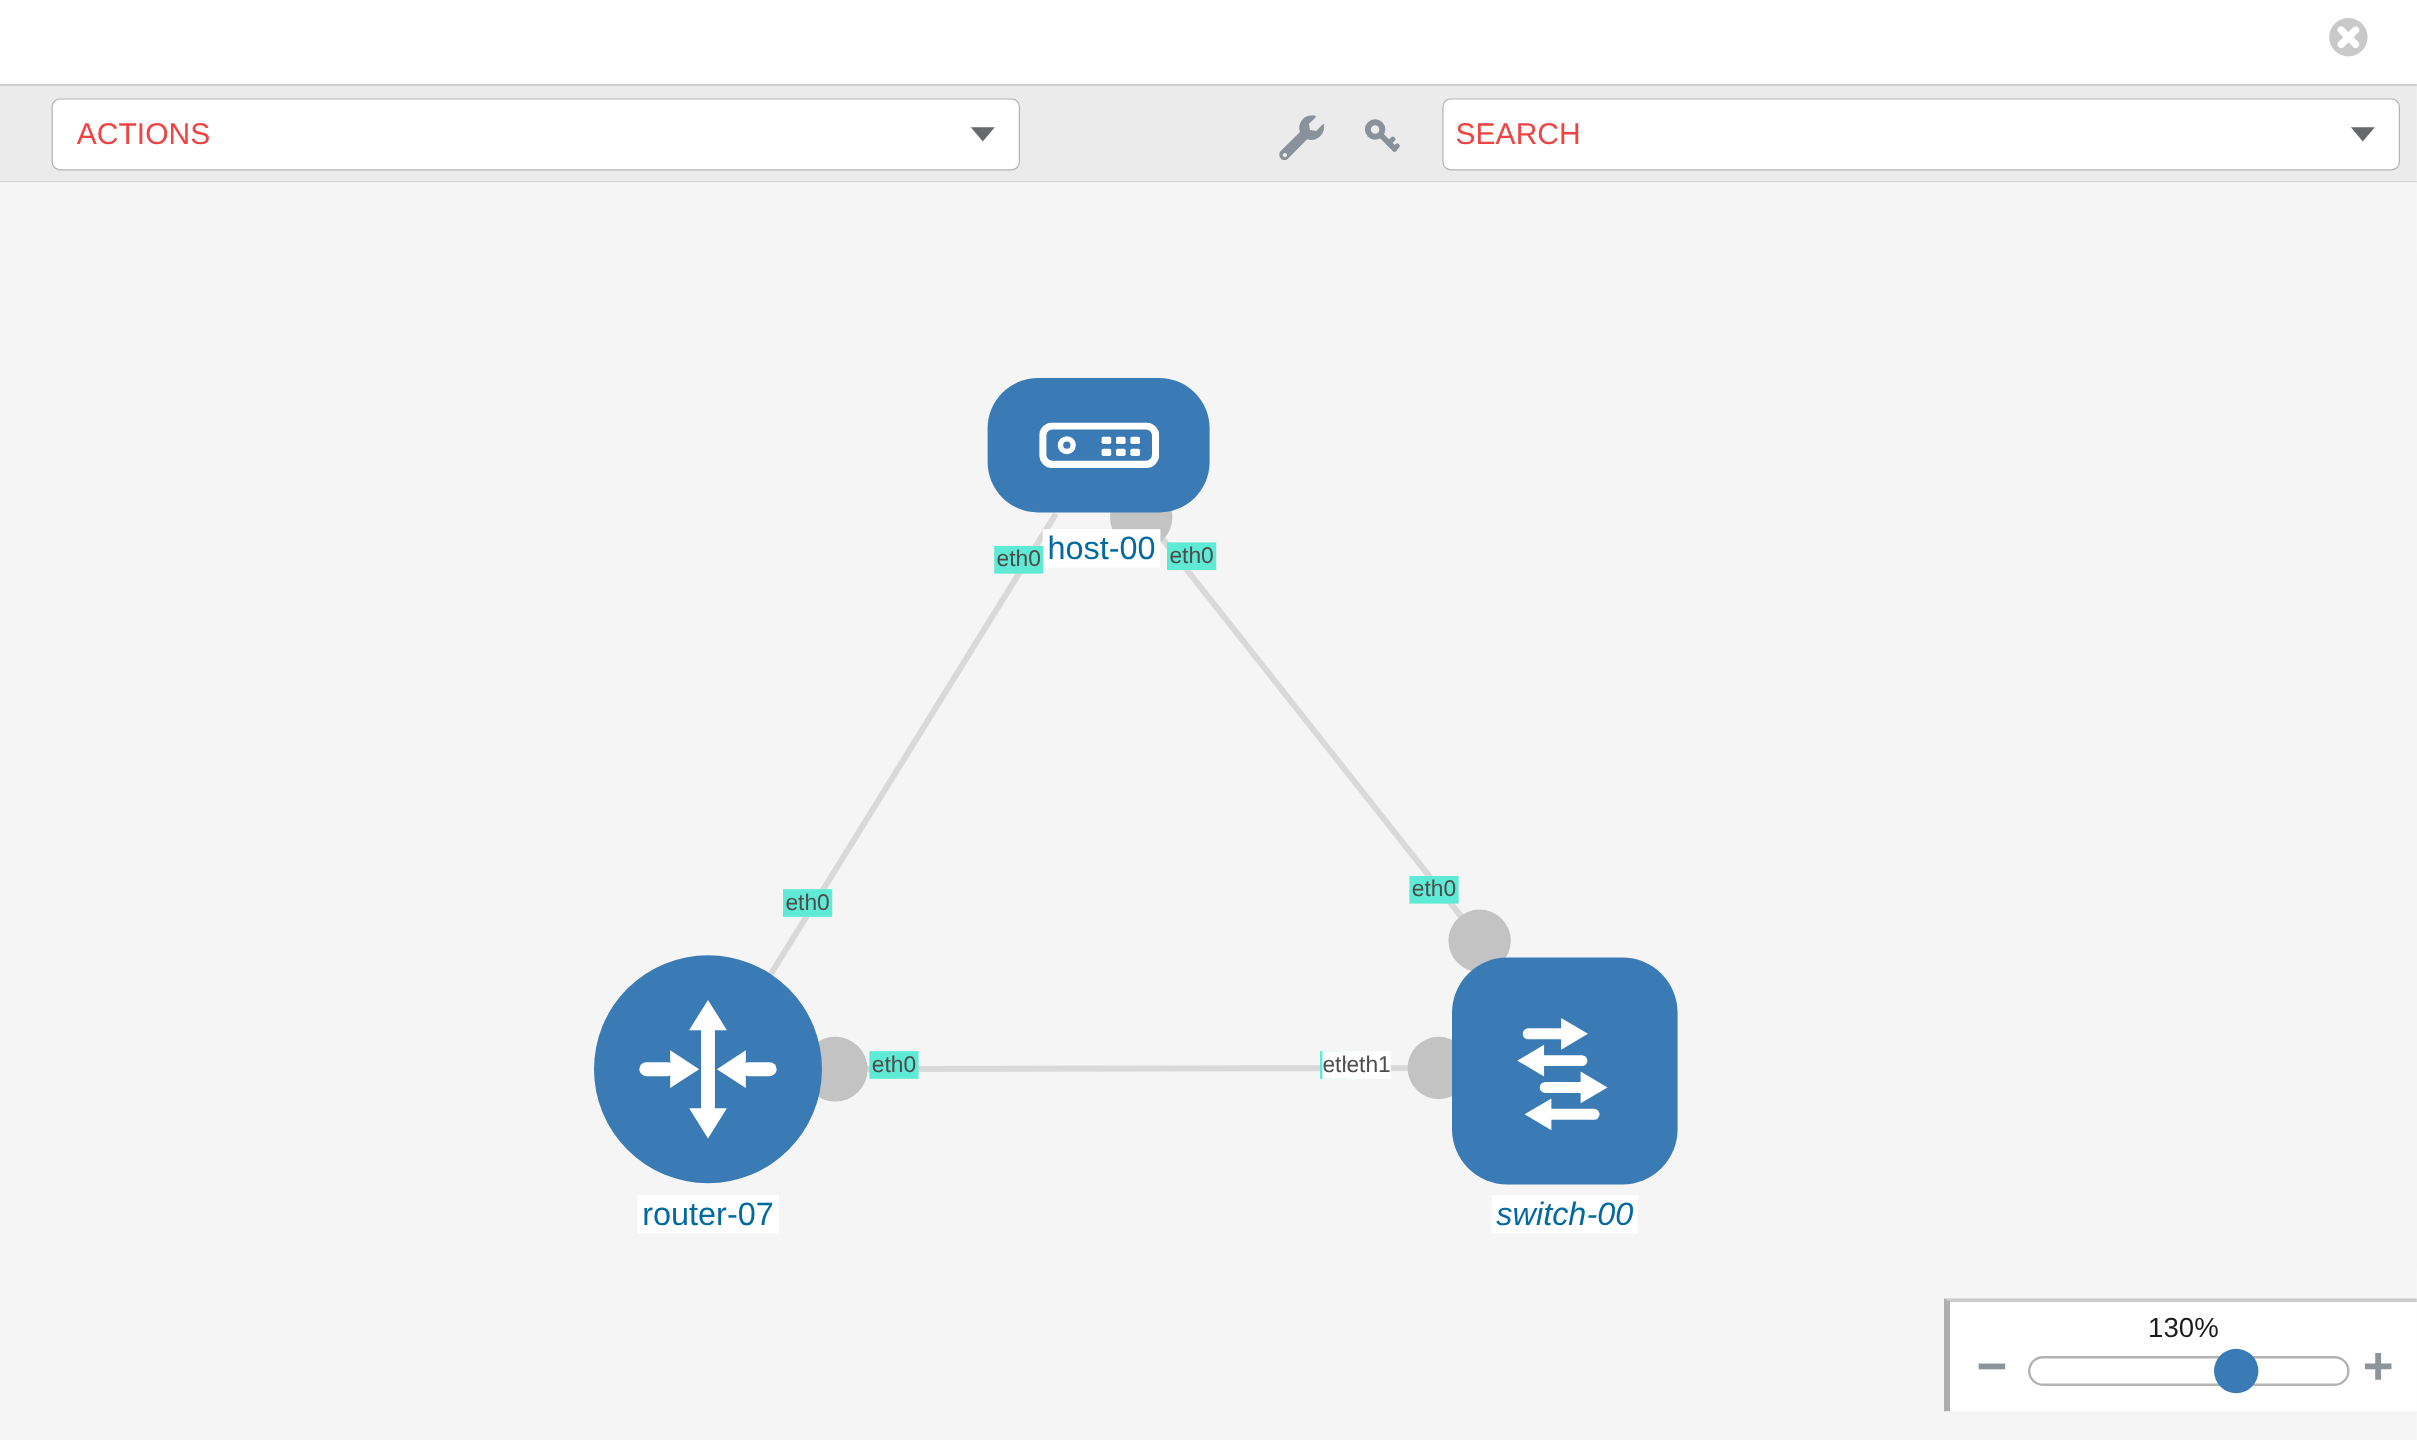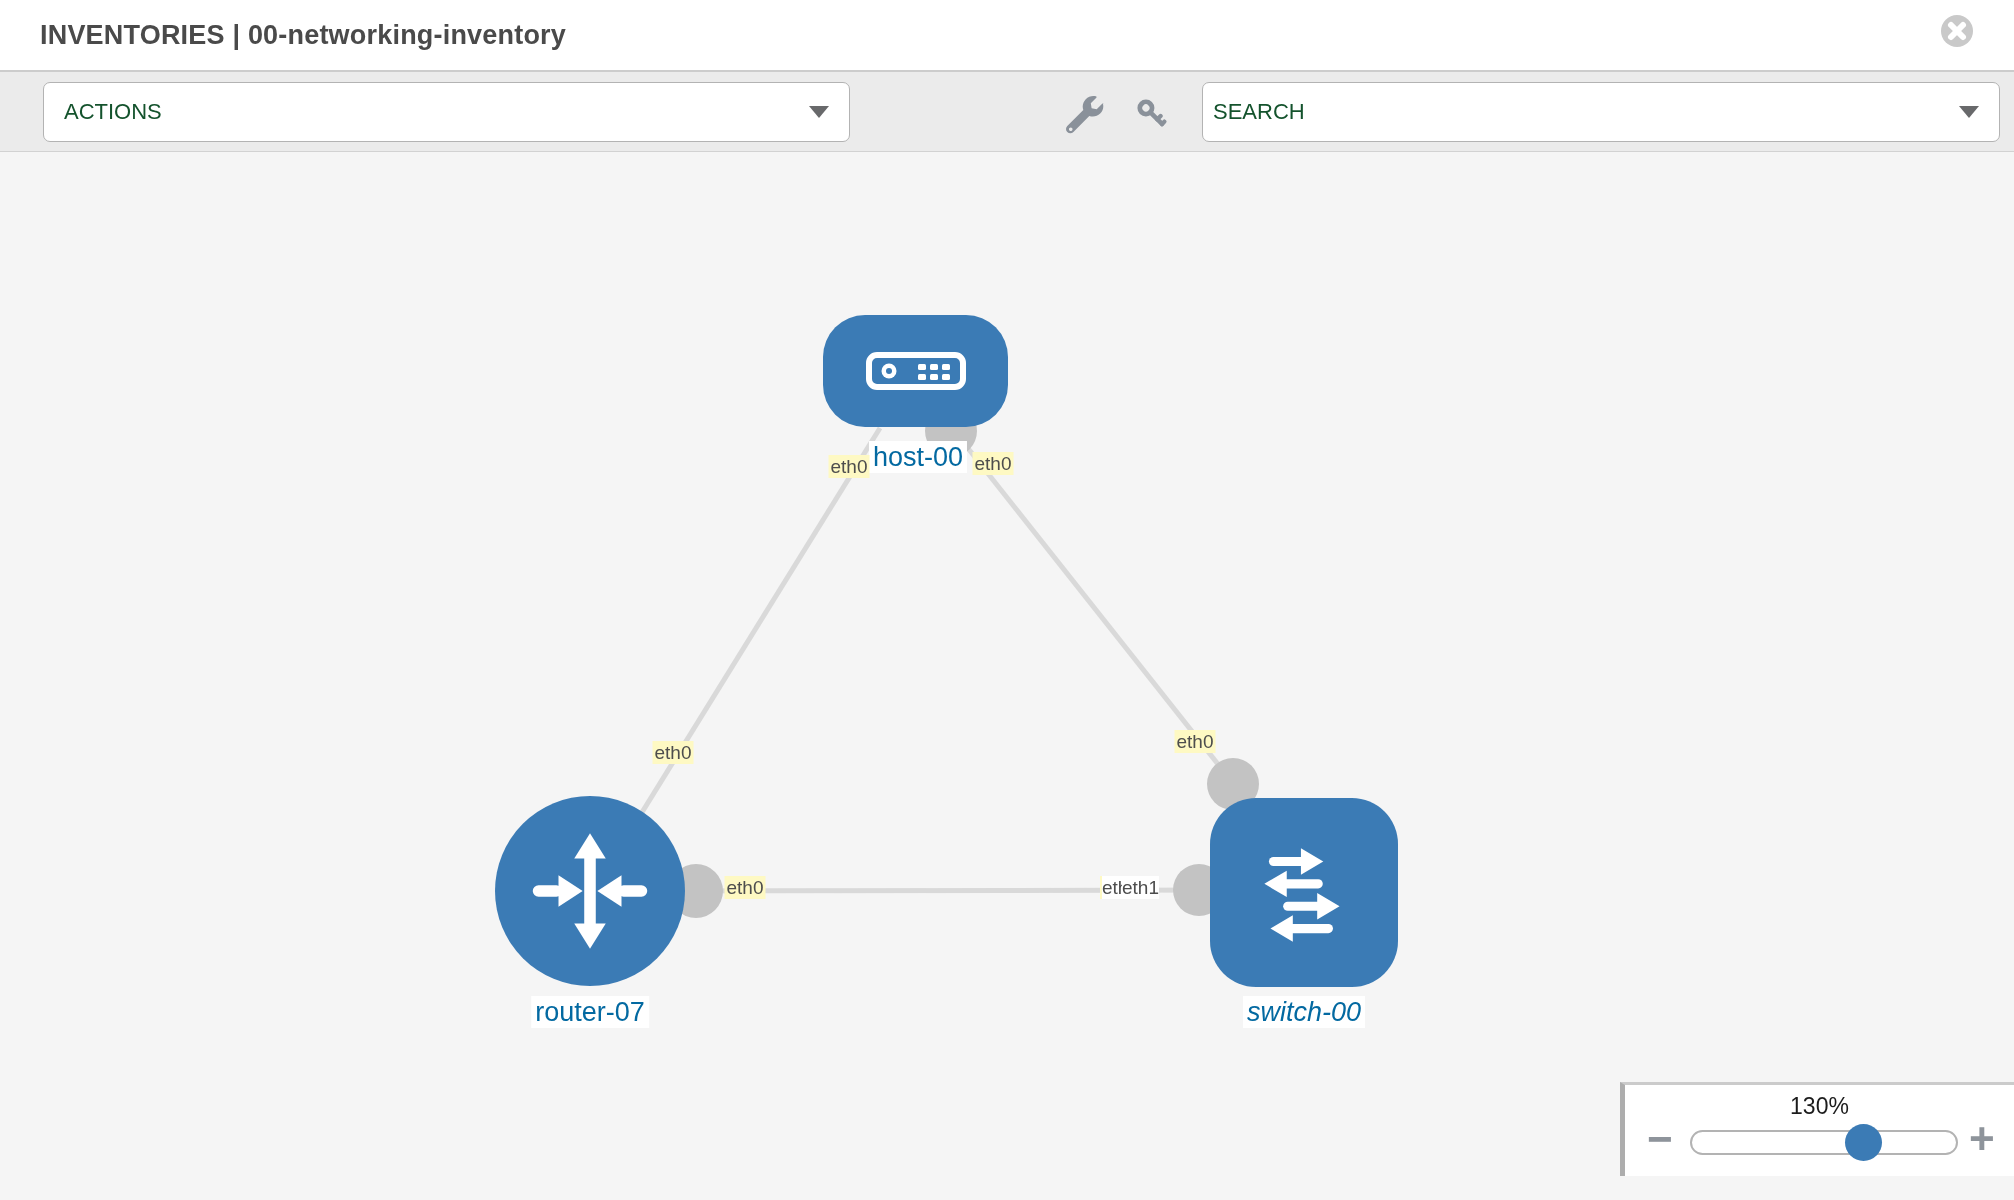--- a/index.html
+++ b/index.html
@@ -32,21 +32,21 @@
     position: absolute; left: 0; top: 72px; width: 2014px; height: 80px;
     background: #ebebeb;
     border-bottom: 1px solid #d2d2d2;
   }
   .select {
     position: absolute; top: 10px; height: 60px;
     background: #ffffff;
     border: 1px solid #b3b3b3; border-radius: 7px;
     display: flex; align-items: center; justify-content: space-between;
     padding: 0 20px;
-    font-size: 22px; color: #14532d;
+    font-size: 25px; color: #ef4444;
     cursor: pointer;
   }
   .select-actions { left: 43px; width: 807px; }
   .select-search { left: 1202px; width: 798px; padding-left: 10px; }
   .caret {
     width: 0; height: 0;
     border-left: 10px solid transparent;
     border-right: 10px solid transparent;
     border-top: 12px solid #68696b;
   }
@@ -77,21 +77,21 @@
   .node-switch { left: 1210px; top: 646px; width: 188px; height: 189px; border-radius: 46px; }
 
   .nlabel {
     position: absolute; transform: translateX(-50%);
     background: #ffffff; color: #0369a1;
     font-size: 27px; line-height: 32px; padding: 0 4px;
     white-space: nowrap; z-index: 3;
   }
   .plabel {
     position: absolute; transform: translateX(-50%);
-    background: #fef9c3; color: #4d4d4d;
+    background: #5eead4; color: #4d4d4d;
     font-size: 19px; line-height: 23px; padding: 0 2px;
     white-space: nowrap; z-index: 3;
   }
   .plabel-overlap { position: absolute; z-index: 3; transform: none; }
   .plabel-overlap .port {
     background: #ffffff; color: #4d4d4d;
     font-size: 19px; line-height: 23px; display: inline-block;
   }
   .plabel-overlap .port-front { position: absolute; left: 22px; top: 0; }
 
@@ -122,21 +122,20 @@
   }
   .zoom-thumb {
     position: absolute; left: 220px; top: 39px; width: 37px; height: 37px;
     border-radius: 50%; background: #3b7bb5; cursor: pointer; z-index: 2;
   }
 </style>
 </head>
 <body>
 
 <div class="header">
-  <h1 class="page-title">INVENTORIES | 00-networking-inventory</h1>
   <button class="close-btn">
     <svg width="34" height="34" viewBox="0 0 34 34">
       <circle cx="17" cy="17" r="16" fill="#c9c9c9"></circle>
       <line x1="11" y1="11" x2="23" y2="23" stroke="#ffffff" stroke-width="6" stroke-linecap="round"></line>
       <line x1="23" y1="11" x2="11" y2="23" stroke="#ffffff" stroke-width="6" stroke-linecap="round"></line>
     </svg>
   </button>
 </div>
 
 <div class="toolbar">

